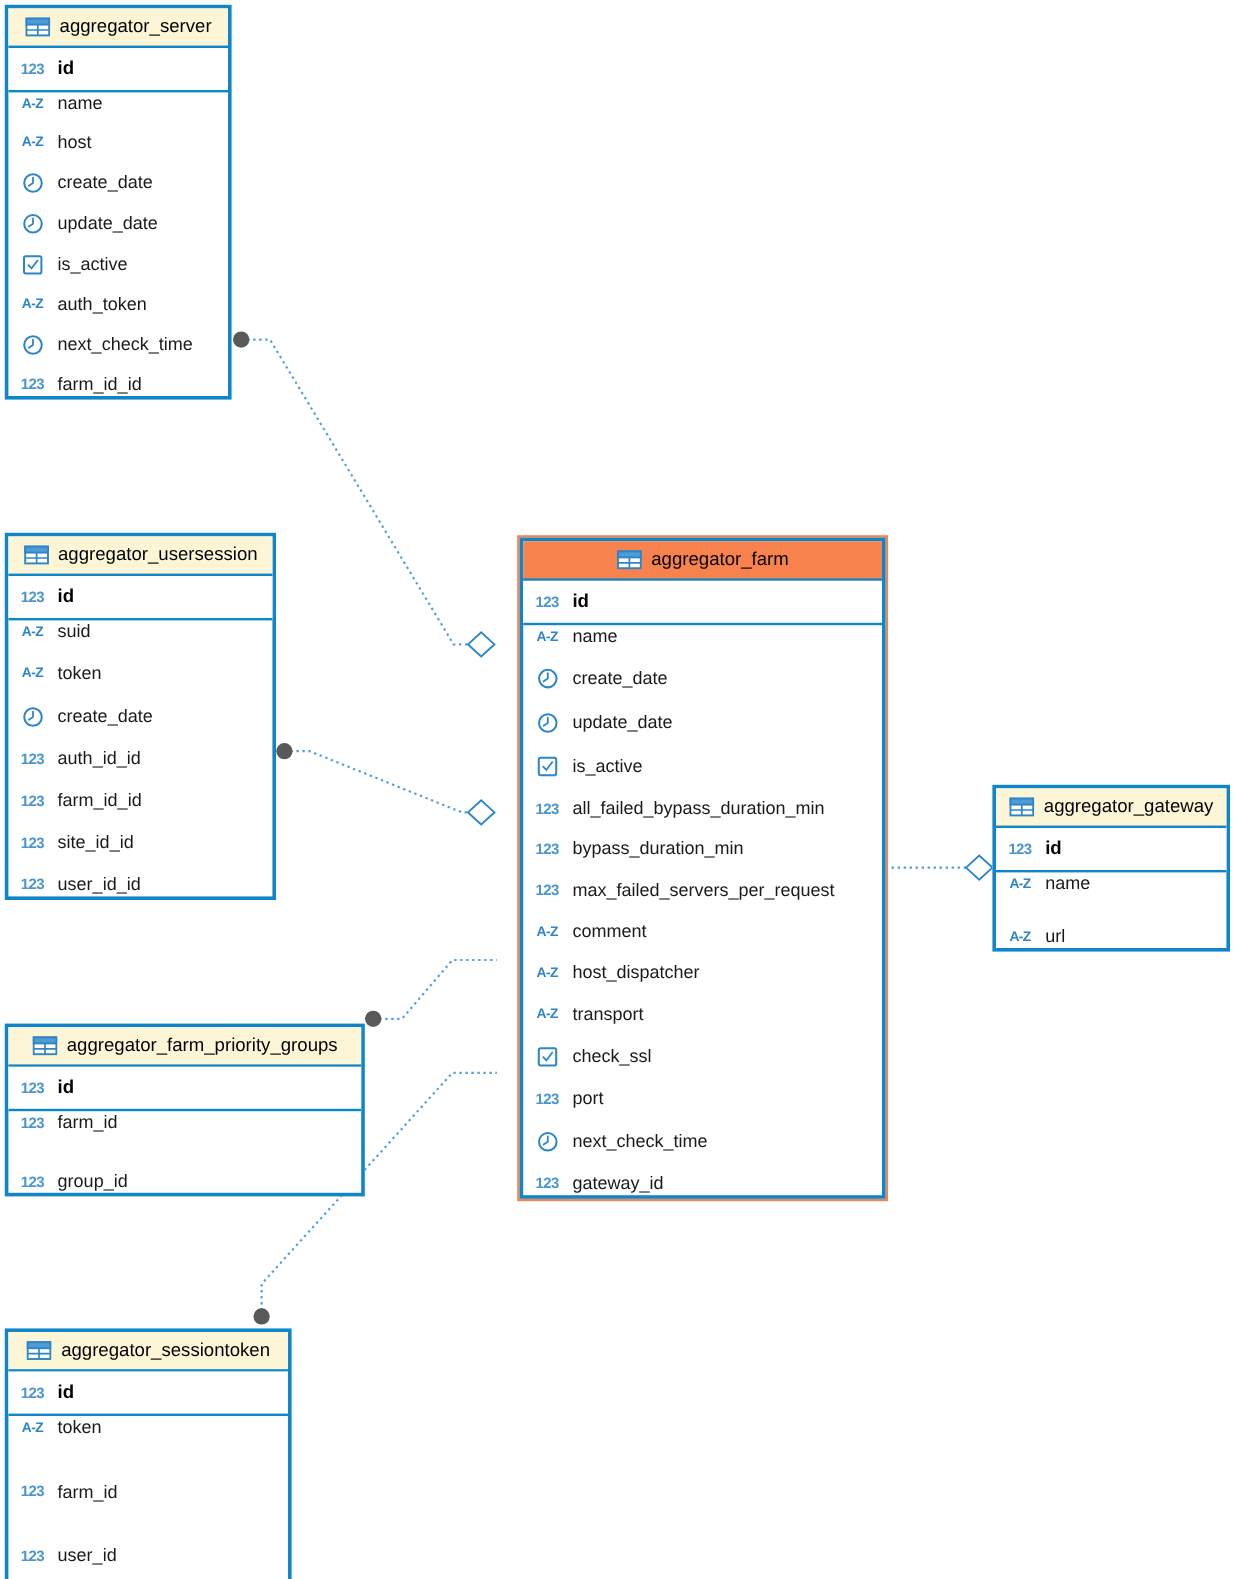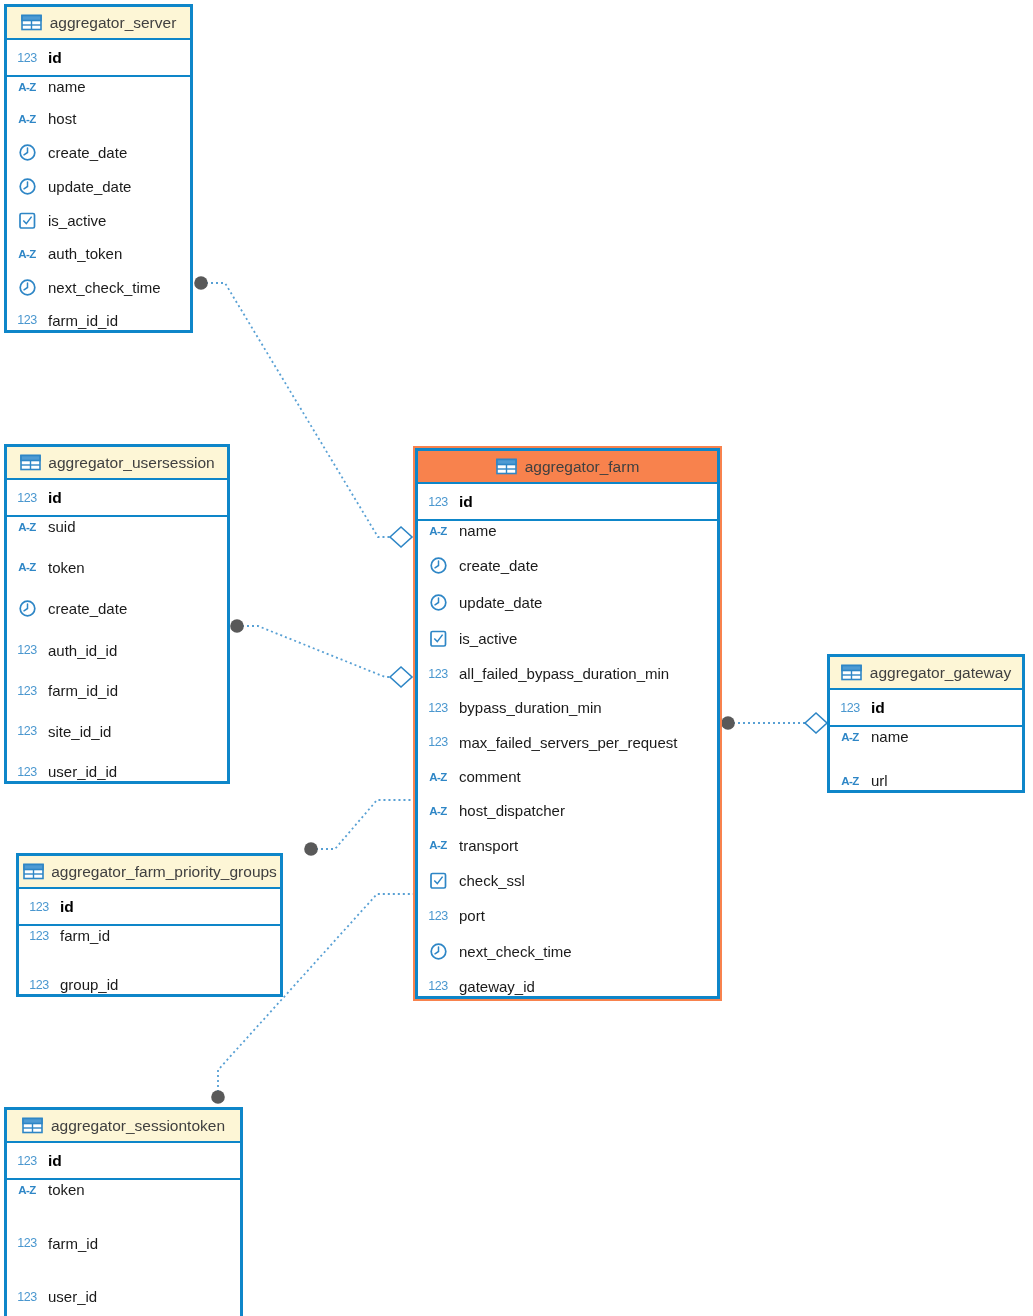--- a/index.html
+++ b/index.html
@@ -26,40 +26,41 @@
   .entity{
     position:absolute;
     display:flex;
     flex-direction:column;
     background:#ffffff;
     border:3px solid var(--blue);
     box-sizing:border-box;
   }
   .entity.selected{
     box-shadow:0 0 0 2px var(--orange);
+    margin-left:18px;
   }
   .entity-header{
     height:31px;
     flex:0 0 31px;
     display:flex;
     align-items:center;
     justify-content:center;
     gap:7px;
     background:var(--yellow);
     border-bottom:2px solid var(--blue);
     padding:0 5px;
     white-space:nowrap;
     overflow:hidden;
   }
   .entity.selected .entity-header{
     background:var(--orange);
   }
   .entity-title{
     font-size:15.5px;
-    color:#404040;
+    color:#000000;
   }
   .pk-row{
     flex:0 0 35px;
     display:flex;
     align-items:center;
     gap:9px;
     padding-left:8px;
     border-bottom:2px solid var(--blue);
     font-weight:bold;
     font-size:15.5px;
@@ -86,21 +87,21 @@
     flex:0 0 24px;
     width:24px;
     display:inline-flex;
     align-items:center;
     justify-content:center;
   }
   .ico-num{
     font-size:12.5px;
     color:var(--numblue);
     letter-spacing:-0.5px;
-    font-weight:normal;
+    font-weight:bold;
   }
   .ico-az{
     font-size:11.5px;
     font-weight:bold;
     color:var(--iconblue);
     letter-spacing:-0.5px;
   }
   .wire-path{
     fill:none;
     stroke:var(--lineblue);
@@ -211,21 +212,21 @@
             </svg>
           </span>
           <span>next_check_time</span>
         </div>
         <div class="field-row">
           <span class="ico ico-num">123</span>
           <span>farm_id_id</span>
         </div>
       </div>
     </div>
-    <div class="entity" style="left: 4px; top: 444px; width: 226px; height: 340px;">
+    <div class="entity" style="left: 4px; top: 444px; width: 226px; height: 306px;">
       <div class="entity-header">
         <span class="ico" style="flex-basis: 22px;">
           <svg width="21" height="17" viewBox="0 0 21 17">
             <rect x="1" y="1.5" width="19" height="14" fill="#ffffff" stroke="#2e86c6" stroke-width="1.6"></rect>
             <rect x="1" y="1.5" width="19" height="5" fill="#4f9bd3" stroke="#2e86c6" stroke-width="1.6"></rect>
             <line x1="10.5" y1="6.5" x2="10.5" y2="15.5" stroke="#2e86c6" stroke-width="1.4"></line>
             <line x1="1" y1="11" x2="20" y2="11" stroke="#2e86c6" stroke-width="1.4"></line>
           </svg>
         </span>
         <span class="entity-title">aggregator_usersession</span>
@@ -390,21 +391,21 @@
         <div class="field-row">
           <span class="ico ico-az">A-Z</span>
           <span>name</span>
         </div>
         <div class="field-row">
           <span class="ico ico-az">A-Z</span>
           <span>url</span>
         </div>
       </div>
     </div>
-    <div class="entity" style="left: 16px; top: 853px; width: 267px; height: 144px;">
+    <div class="entity" style="left: 4px; top: 853px; width: 300px; height: 144px;">
       <div class="entity-header">
         <span class="ico" style="flex-basis: 22px;">
           <svg width="21" height="17" viewBox="0 0 21 17">
             <rect x="1" y="1.5" width="19" height="14" fill="#ffffff" stroke="#2e86c6" stroke-width="1.6"></rect>
             <rect x="1" y="1.5" width="19" height="5" fill="#4f9bd3" stroke="#2e86c6" stroke-width="1.6"></rect>
             <line x1="10.5" y1="6.5" x2="10.5" y2="15.5" stroke="#2e86c6" stroke-width="1.4"></line>
             <line x1="1" y1="11" x2="20" y2="11" stroke="#2e86c6" stroke-width="1.4"></line>
           </svg>
         </span>
         <span class="entity-title">aggregator_farm_priority_groups</span>

